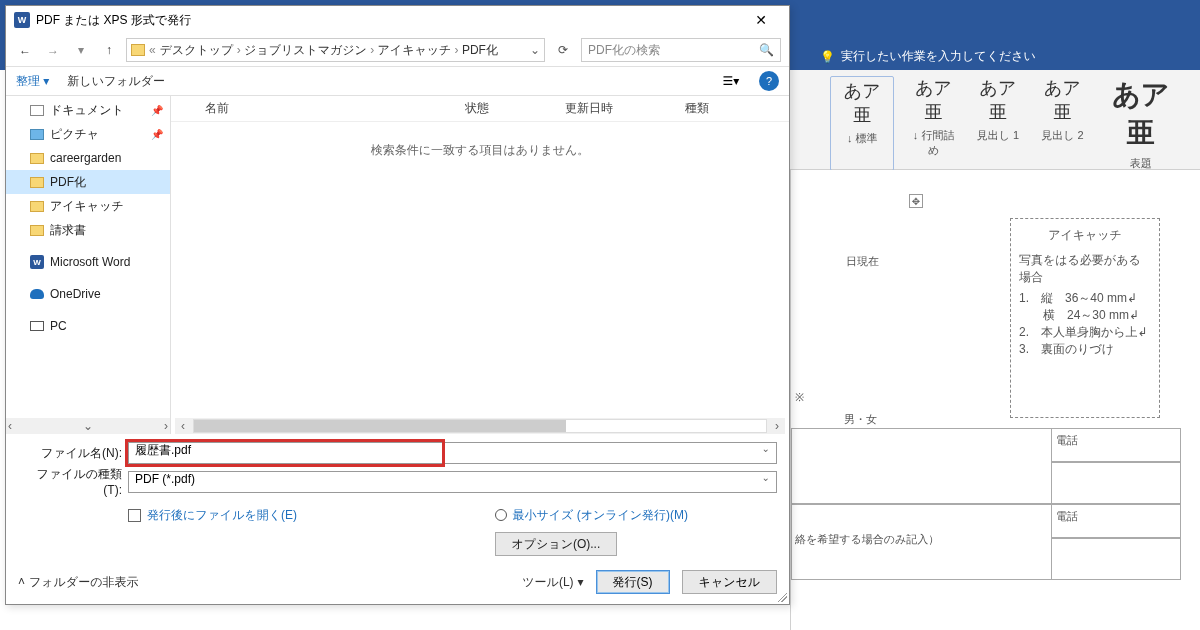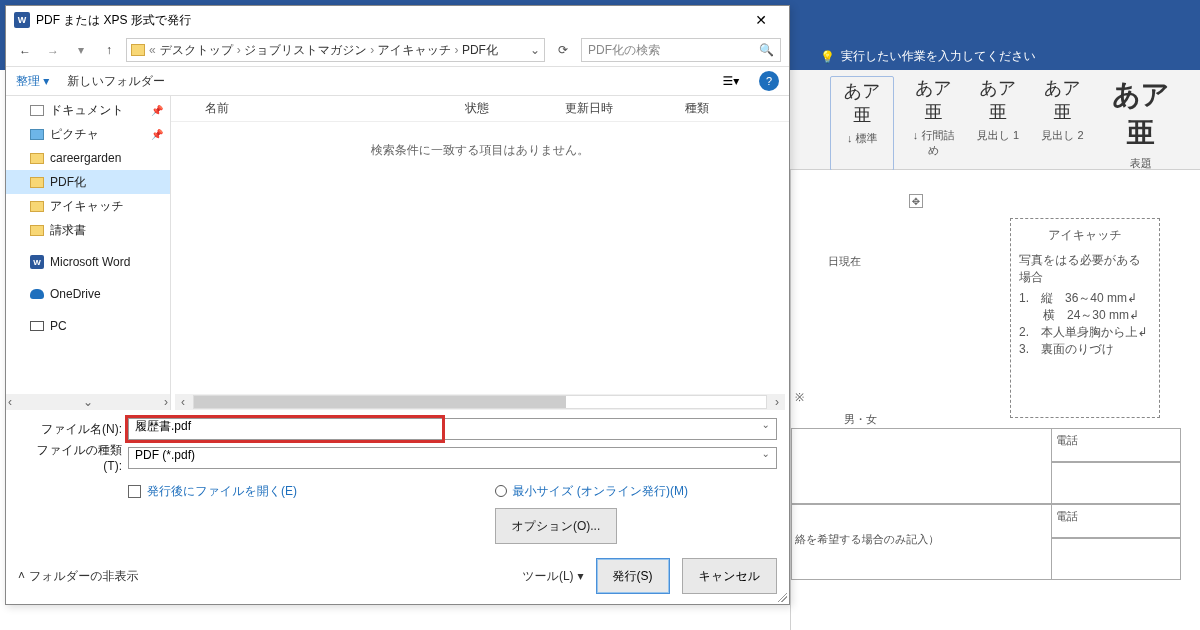--- a/index.html
+++ b/index.html
@@ -77,21 +77,21 @@
   .combo input { border:none; outline:none; flex:1; font-size:12px; background:transparent;}
   .options { display: flex; margin-top: 10px; }
   .opt-col { flex: 1; font-size:12px; color:#222; }
   .opt-col.left { padding-left: 110px; }
   .checkbox { display:inline-flex; align-items:center; gap:6px; color:#1e6fbd;}
   .checkbox .box { width:13px; height:13px; border:1px solid #666; background:#fff;}
   .radio-row { display:flex; align-items:flex-start; gap:6px; margin-bottom:6px; color:#1e6fbd;}
   .radio-row .r { width:12px; height:12px; border:1px solid #555; border-radius:50%; margin-top:2px; display:flex; align-items:center; justify-content:center;}
   .radio-row .r.on::after { content:""; width:6px; height:6px; background:#333; border-radius:50%;}
   .opt-label { color:#222; margin-right:6px;}
-  .btn { height: 36px; padding: 0 16px; border: 1px solid #aaa; background: #e9e9e9; display:inline-flex; align-items:center; justify-content:center; font-size:12px;}
+  .btn { height: 24px; padding: 0 16px; border: 1px solid #aaa; background: #e9e9e9; display:inline-flex; align-items:center; justify-content:center; font-size:12px;}
   .btn.primary { border:1px solid #4a90d9; box-shadow: 0 0 0 1px #98c5ed inset; }
   .footer { margin-top: 14px; display:flex; align-items:center; gap:12px;}
   .footer .hide { color:#333; display:flex; align-items:center; gap:4px;}
   .footer .spacer { flex:1; }
   .tools { display:flex; align-items:center; gap:4px; color:#333;}
   .resize-grip { position:absolute; right:2px; bottom:2px; width:12px; height:12px; background:
     linear-gradient(135deg, transparent 60%, #999 60%, #999 65%, transparent 65%,
                     transparent 75%, #999 75%, #999 80%, transparent 80%);}
 </style>
 </head>
@@ -124,21 +124,21 @@
         <div class="style-tile big">
           <div class="sample">あア亜</div>
           <div class="label">表題</div>
         </div>
       </div>
     <div class="style-group-label">スタイル</div>
   </div>
 </div>
 <div class="word-doc">
   <div class="doc-anchor">✥</div>
-  <div class="doc-cell" style="left:0; top:80px; width:110px; height:30px; text-align:left; border:none;padding-left:37px;">日現在</div>
+  <div class="doc-cell" style="left:0; top:80px; width:110px; height:30px; text-align:center; border:none;padding-left:37px;">日現在</div>
   <div class="photo-box">
     <div class="photo-title">アイキャッチ</div>
     <div style="margin-bottom:4px;">写真をはる必要がある場合</div>
     <div id="photo-notes">
         <div>1.　縦　36～40 mm↲</div>
         <div>　　横　24～30 mm↲</div>
         <div>2.　本人単身胸から上↲</div>
         <div>3.　裏面のりづけ</div>
       </div>
   </div>

